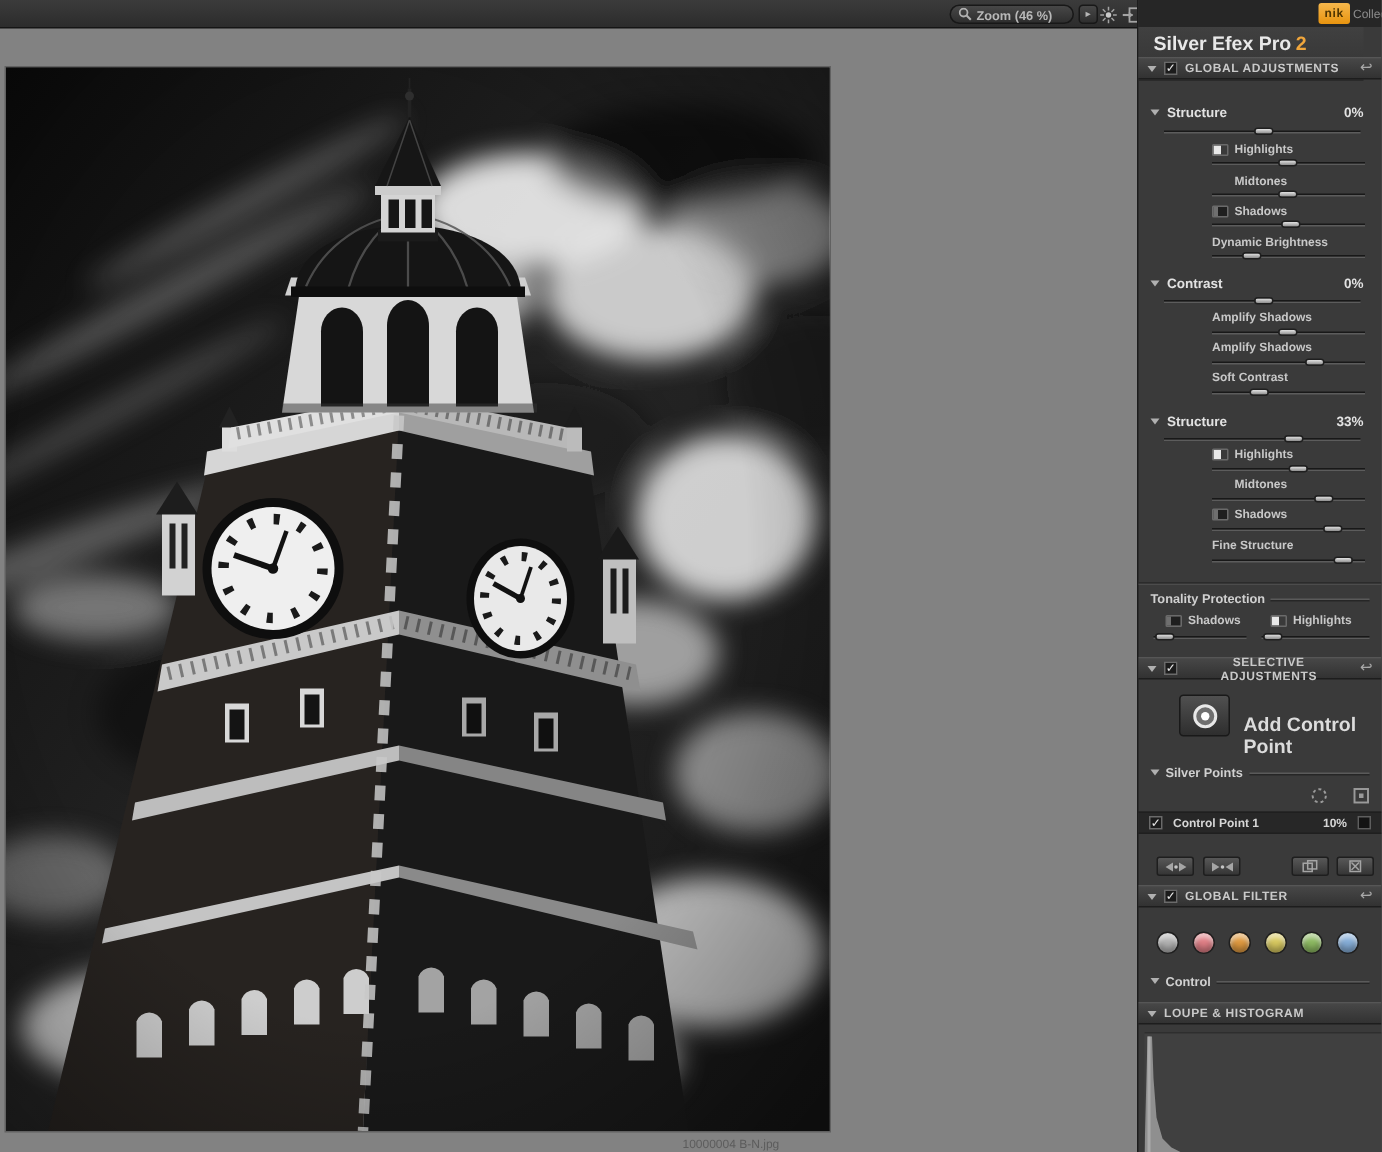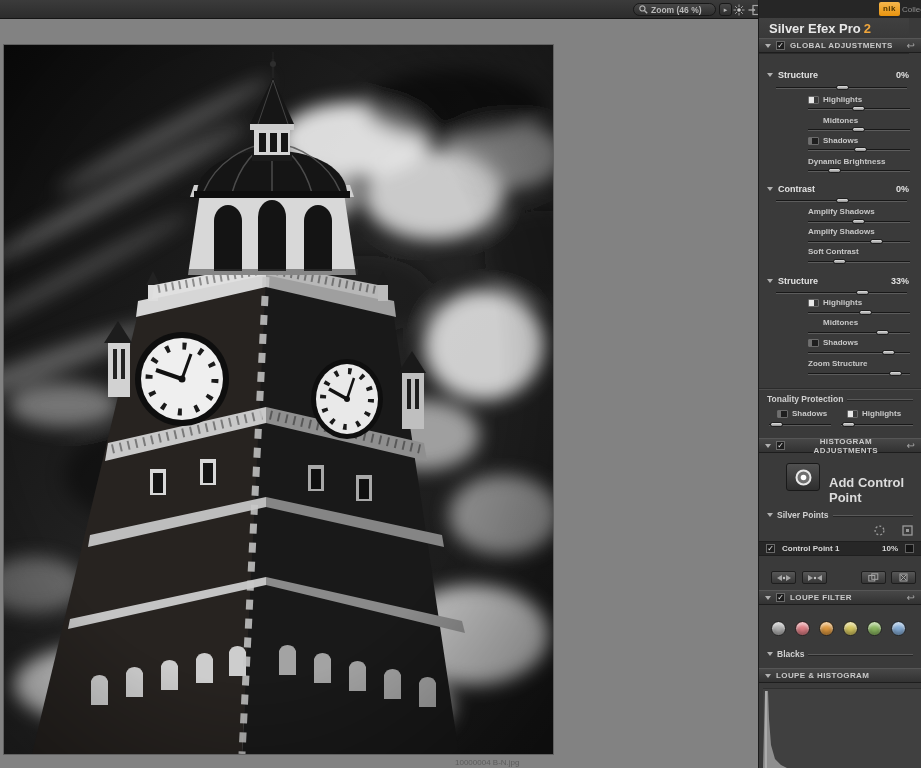--- a/index.html
+++ b/index.html
@@ -409,21 +409,21 @@
     </div>
   <div class="sub-row" style="top:338px">
       <div class="lum-icon sh"></div>
     <div class="sub-label">Shadows</div>
     </div>
   <div class="slider sub" style="top:349px">
     <div class="track"></div>
       <div class="handle" style="left: 78%;"></div>
     </div>
   <div class="sub-row" style="top:359px">
-    <div class="sub-label">Zoom Structure</div>
+    <div class="sub-label">Fine Structure</div>
     </div>
   <div class="slider sub" style="top:370px">
     <div class="track"></div>
       <div class="handle" style="left: 85%;"></div>
     </div>
 
   <div class="section-rule" style="top:388px"></div>
   <div class="label-rule-row" style="top:394px">
     <div class="sub-label" style="font-size:8.5px;color:#d0d0d0">Tonality Protection</div>
     <div class="inline-rule"></div>
@@ -445,21 +445,21 @@
   <div class="ton-slider" style="left:82px;top:421px;width:72px">
     <div class="slider" style="left:0;right:0">
         <div class="track"></div>
       <div class="handle" style="margin-left: 0px; left: 2%;"></div>
       </div>
   </div>
 
   <div class="sec-hdr" style="top:438px">
     <div class="tri"></div>
     <div class="chk checked"></div>
-    <div class="hdr-label">HISTOGRAM ADJUSTMENTS</div>
+    <div class="hdr-label">SELECTIVE ADJUSTMENTS</div>
     <div class="reset"></div>
   </div>
 
   <div class="acp-btn">
     <svg width="17" height="17" viewBox="0 0 17 17">
       <circle cx="8.5" cy="8.5" r="7" fill="#6f6f6f" stroke="#e8e8e8" stroke-width="2"></circle>
       <circle cx="8.5" cy="8.5" r="2.8" fill="#ffffff"></circle>
     </svg>
   </div>
   <div class="acp-label">Add Control Point</div>
@@ -511,33 +511,33 @@
     <svg width="9" height="9" viewBox="0 0 9 9">
         <rect x="1" y="1" width="7" height="7" fill="none" stroke="#a5a5a5"></rect>
       <line x1="2" y1="2" x2="7" y2="7" stroke="#a5a5a5"></line>
         <line x1="7" y1="2" x2="2" y2="7" stroke="#a5a5a5"></line>
       </svg>
   </div>
 
   <div class="sec-hdr" style="top:590px">
     <div class="tri"></div>
     <div class="chk checked"></div>
-    <div class="hdr-label">LOUPE FILTER</div>
+    <div class="hdr-label">GLOBAL FILTER</div>
     <div class="reset"></div>
   </div>
   <div class="sw" style="left: 12px; background: rgb(179, 179, 179);"></div>
   <div class="sw" style="left: 36px; background: rgb(224, 127, 134);"></div>
   <div class="sw" style="left: 60px; background: rgb(224, 154, 64);"></div>
   <div class="sw" style="left: 84px; background: rgb(216, 201, 96);"></div>
   <div class="sw" style="left: 108px; background: rgb(141, 186, 98);"></div>
   <div class="sw" style="left: 132px; background: rgb(134, 174, 216);"></div>
 
   <div class="label-rule-row" style="top:649px">
     <div class="tri"></div>
-    <div class="sub-label" style="font-size:8.5px;color:#d0d0d0">Blacks</div>
+    <div class="sub-label" style="font-size:8.5px;color:#d0d0d0">Control</div>
     <div class="inline-rule"></div>
   </div>
 
   <div class="sec-hdr" style="top:668px">
     <div class="tri"></div>
     <div class="hdr-label">LOUPE &amp; HISTOGRAM</div>
   </div>
   <div class="histo">
     <svg width="159" height="80" viewBox="0 0 159 80" preserveAspectRatio="none">
       <polygon points="2,2 5,2 6,30 8,56 12,70 18,76 26,80 0,80" fill="#8f8f8f"></polygon>

